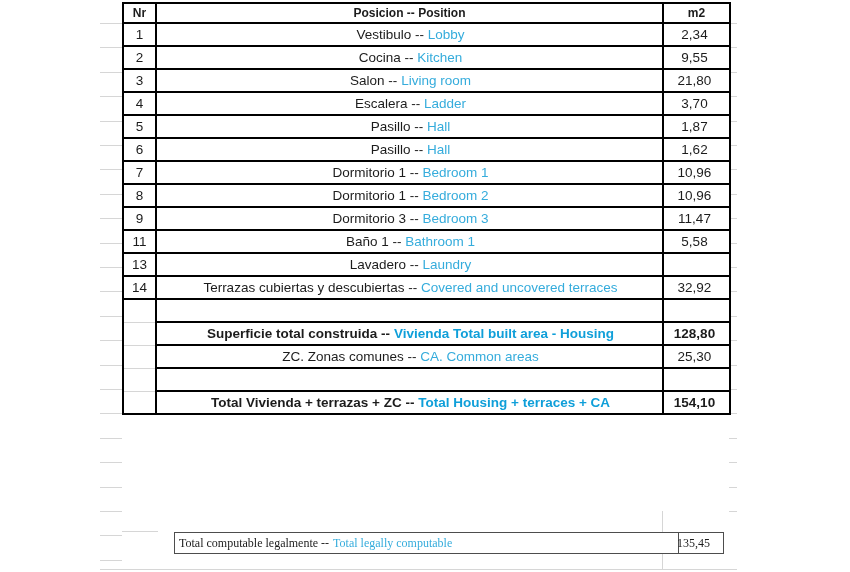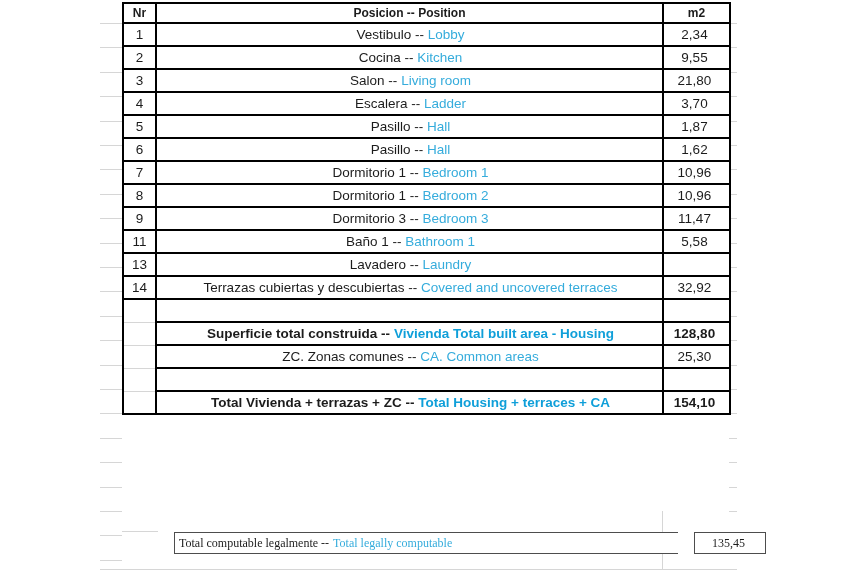--- a/index.html
+++ b/index.html
@@ -83,25 +83,24 @@
     position:absolute;left:174px;top:532px;
     display:flex;height:22px;font-size:12px;line-height:1;font-family:Liberation Serif, serif;
   }
   .f-pos{
     box-sizing:border-box;width:504px;
     border:1px solid var(--footer-border);border-right:none;
     display:flex;align-items:center;
     padding-left:4px;white-space:nowrap;overflow:hidden;
   }
   .f-m2{
-    box-sizing:border-box;width:72px;
+    box-sizing:border-box;width:46px;
     border:1px solid var(--footer-border);
     display:flex;align-items:center;justify-content:flex-end;
-    padding-right:20px;
-    margin-left:16px;
+    padding-right:13px;
   }
   .f-pos .es{margin-right:4px;}
 </style>
 </head>
 <body>
 
 <div class="page">
 
   <div class="ticks-left"></div>
   <div class="ticks-right"></div>

